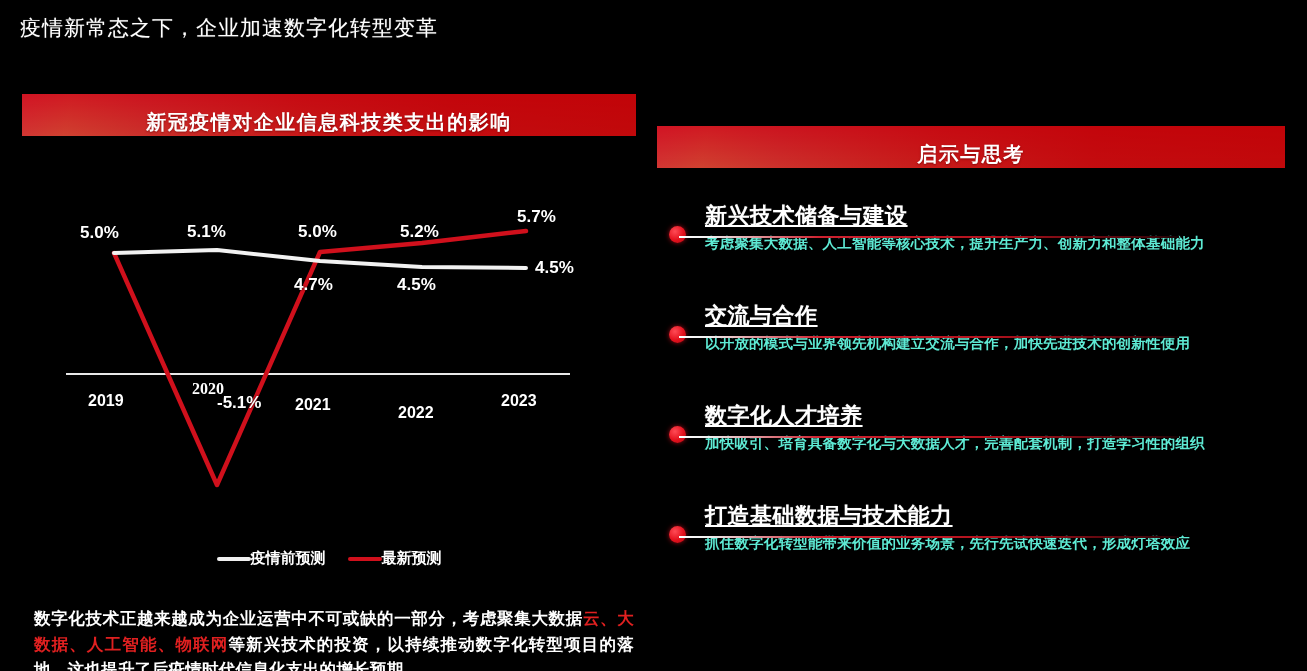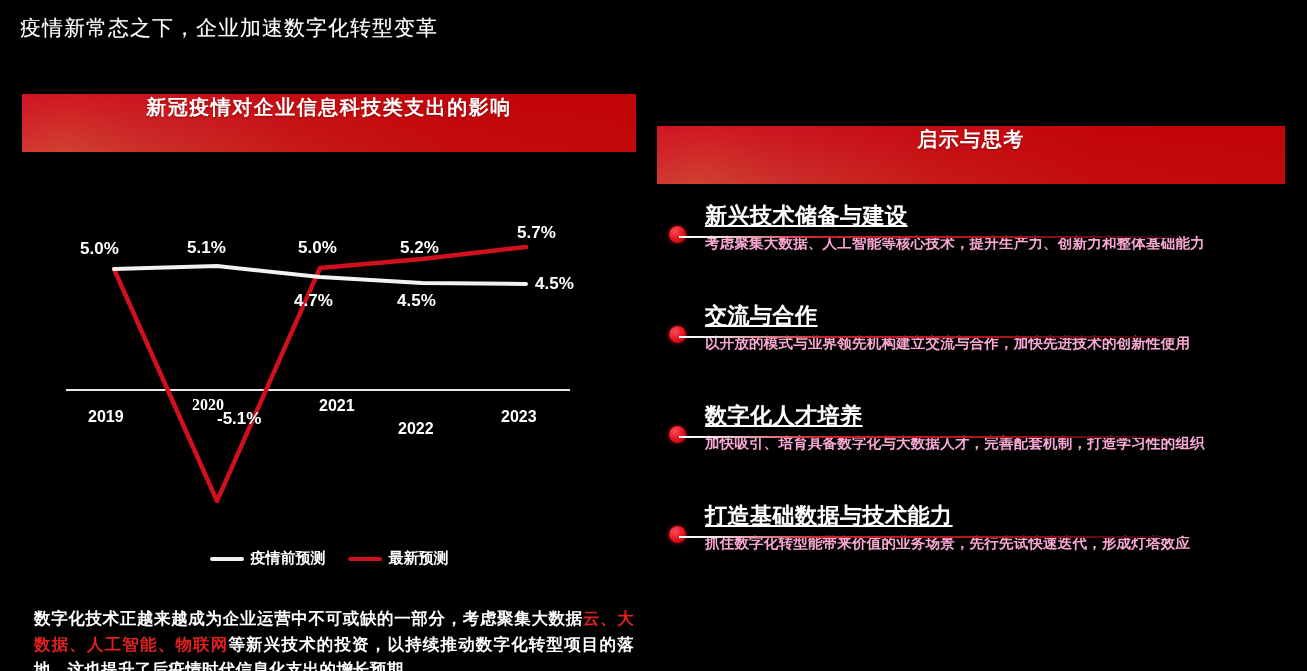--- a/index.html
+++ b/index.html
@@ -18,22 +18,22 @@
     color:#ffffff;white-space:nowrap;
     text-shadow:0 0 1px rgba(255,255,255,.4);
   }
 
   
   .panel{position:absolute;}
   .panel-left{left:22px;top:94px;width:614px;height:560px;}
   .panel-right{left:657px;top:94px;width:628px;height:560px;margin-top:32px;}
 
   .panel-header{
-    height:58px;width:100%;
-    display:flex;align-items:flex-start;justify-content:center;
+    height:42px;width:100%;
+    display:flex;align-items:flex-end;justify-content:center;
     box-sizing:border-box;
   }
   .panel-header.left-grad{
     background:linear-gradient(100deg,#e8556a 0%,#e66a64 8%,#e1505a 20%,#dc2b35 45%,#d81420 70%,#d60f18 100%),
                linear-gradient(180deg,rgba(230,60,85,1) 0%,rgba(226,140,100,.85) 100%);
     background-blend-mode:multiply,normal;
   }
   .panel-header.right-grad{
     background:linear-gradient(100deg,#e8556a 0%,#e66a64 8%,#e1505a 20%,#dc2b35 45%,#d81420 70%,#d60f18 100%),
                linear-gradient(180deg,rgba(230,60,85,1) 0%,rgba(226,140,100,.85) 100%);
@@ -54,21 +54,21 @@
   .axis-label{
     position:absolute;font-size:16px;font-weight:bold;color:#fff;
     white-space:nowrap;
   }
 
   
   .legend{
     position:absolute;left:0;top:455px;width:614px;
     display:flex;justify-content:center;align-items:center;gap:22px;
   }
-  .legend-item{display:flex;align-items:center;gap:7px;text-align:right;}
+  .legend-item{display:flex;align-items:center;text-align:right;}
   .legend-swatch{display:inline-block;width:34px;height:4px;border-radius:2px;}
   .legend-label{font-size:15px;font-weight:bold;color:#fff;}
 
   
   .paragraph{
     position:absolute;left:12px;top:512px;width:600px;
     font-size:16.5px;line-height:1.55;font-weight:bold;color:#fff;
     text-align:justify;letter-spacing:.3px;
   }
   .hl{color:#e02020;}
@@ -85,21 +85,21 @@
     font-size:22px;font-weight:bold;color:#fff;letter-spacing:.5px;
     line-height:1.1;margin:0;padding-top:4px;
     text-shadow:0 0 1px rgba(255,255,255,.35);
     text-decoration:underline;
   }
   .rule{
     position:absolute;left:22px;top:36px;width:500px;height:2px;
     background:linear-gradient(90deg,#ffffff 0%,#f0f0f0 6%,#cf2230 28%,#b3121d 62%,#3a0409 96%,#120203 100%);
   }
   .insight-desc{
-    font-size:14.5px;font-weight:bold;color:#f9a8d4;letter-spacing:.2px;
+    font-size:14.5px;font-weight:bold;color:#5eead4;letter-spacing:.2px;
     margin:6px 0 0 0;line-height:1.25;
   }
 </style>
 </head>
 <body>
 
 <div class="page-title">疫情新常态之下，企业加速数字化转型变革</div>
 
 <div class="panel panel-left">
 
@@ -124,21 +124,21 @@
     <div class="chart-label" style="left:375px;top:135px;">4.5%</div>
     <div class="chart-label" style="left:513px;top:118px;">4.5%</div>
 
     <div class="chart-label" style="left:276px;top:82px;">5.0%</div>
     <div class="chart-label" style="left:378px;top:82px;">5.2%</div>
     <div class="chart-label" style="left:495px;top:67px;">5.7%</div>
     <div class="chart-label" style="left:195px;top:253px;">-5.1%</div>
 
     <div class="axis-label" style="left:66px;top:252px;">2019</div>
     <div class="axis-label" style="left:170px;top:240px;font-family:Liberation Serif, serif;">2020</div>
-    <div class="axis-label" style="left:273px;top:241px;margin-left:24px;">2021</div>
+    <div class="axis-label" style="left:273px;top:256px;">2021</div>
     <div class="axis-label" style="left:376px;top:264px;text-align:center;">2022</div>
     <div class="axis-label" style="left:479px;top:252px;">2023</div>
   </div>
 
   <div class="legend">
     <div class="legend-item">
       <span class="legend-swatch" style="background:#f0f0f0;"></span>
       <span class="legend-label">疫情前预测</span>
     </div>
     <div class="legend-item">

